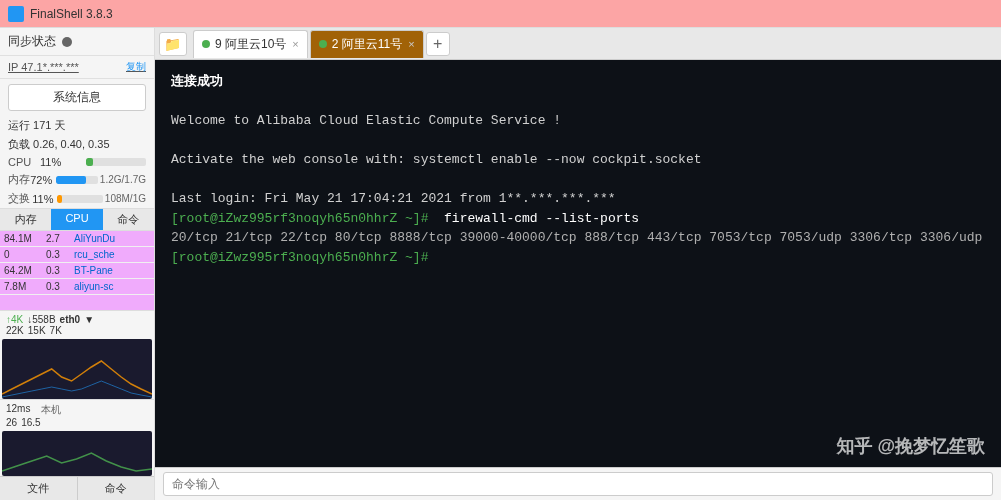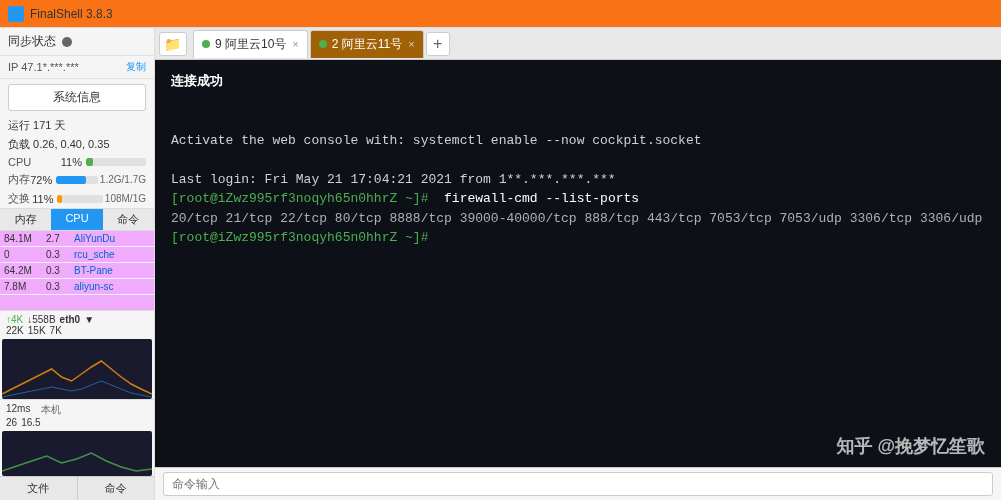--- a/index.html
+++ b/index.html
@@ -1,20 +1,20 @@
 <!DOCTYPE html>
 <html><head>
   <meta charset="utf-8">
   <style>
     * { box-sizing: border-box; margin: 0; padding: 0; }
     body { font-family: 'Microsoft YaHei', Arial, sans-serif; font-size: 12px; background: #f0f0f0; width: 1001px; height: 500px; overflow: hidden; }
 
     
     #title-bar {
-      background: #f97316;
+      background: #fca5a5;
       height: 28px;
       display: flex;
       align-items: center;
       padding: 0 8px;
       border-bottom: 1px solid #ddd;
       font-size: 12px;
       color: #333;
     }
     #title-bar .app-icon {
       width: 16px; height: 16px; margin-right: 6px;
@@ -51,20 +51,21 @@
       display: inline-block;
     }
 
     #ip-row {
       display: flex;
       align-items: center;
       padding: 4px 8px;
       font-size: 11px;
       color: #555;
       border-bottom: 1px solid #e0e0e0;
+      text-decoration: underline;
     }
     #ip-row .ip-text { flex: 1; overflow: hidden; text-overflow: ellipsis; white-space: nowrap; }
     #ip-row .copy-btn {
       font-size: 10px; color: #2196F3; cursor: pointer; margin-left: 4px;
       background: none; border: none; padding: 0;
     }
 
     #sys-info-btn {
       margin: 5px 8px;
       background: #fff;
@@ -78,21 +79,21 @@
     }
 
     .stat-row {
       display: flex;
       align-items: center;
       padding: 2px 8px;
       font-size: 11px;
       color: #333;
     }
     .stat-label { width: 32px; color: #555; }
-    .stat-value { flex: 1; text-align: right; }
+    .stat-value { flex: 1; }
     .stat-bar-wrap {
       width: 60px; height: 8px; background: #e0e0e0; border-radius: 2px; margin-left: 4px; overflow: hidden;
     }
     .stat-bar { height: 100%; border-radius: 2px; }
     .bar-cpu { background: #4CAF50; }
     .bar-mem { background: #2196F3; }
     .bar-swap { background: #FF9800; }
 
     
     #process-tabs {
@@ -433,20 +434,21 @@
         <span class="tab-dot"></span>
         <span>2 阿里云11号</span>
         <span class="tab-close">×</span>
       </div>
       <div class="add-tab-btn">+</div>
     </div>
 
     <div id="terminal">
       <div class="t-line t-bold">连接成功</div>
       <div class="t-line">&nbsp;</div>
+      <div class="t-line">Welcome to Alibaba Cloud Elastic Compute Service !</div>
       <div class="t-line">&nbsp;</div>
       <div class="t-line">Activate the web console with: systemctl enable --now cockpit.socket</div>
       <div class="t-line">&nbsp;</div>
       <div class="t-line">Last login: Fri May 21 17:04:21 2021 from 1**.***.***.***</div>
       <div class="t-line"><span class="t-prompt">[root@iZwz995rf3noqyh65n0hhrZ ~]#</span><span class="t-cmd">  firewall-cmd --list-ports</span></div>
       <div class="t-line t-output">20/tcp 21/tcp 22/tcp 80/tcp 8888/tcp 39000-40000/tcp 888/tcp 443/tcp 7053/tcp 7053/udp 3306/tcp 3306/udp</div>
       <div class="t-line"><span class="t-prompt">[root@iZwz995rf3noqyh65n0hhrZ ~]#</span></div>
     </div>
 
     <div id="watermark">知乎 @挽梦忆笙歌</div>

